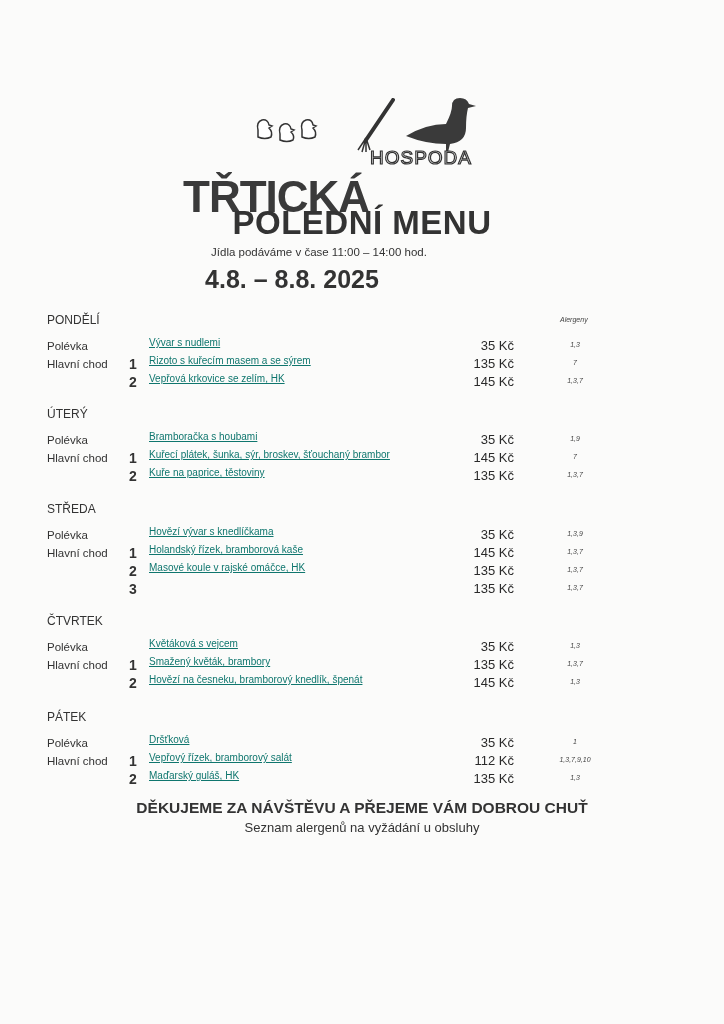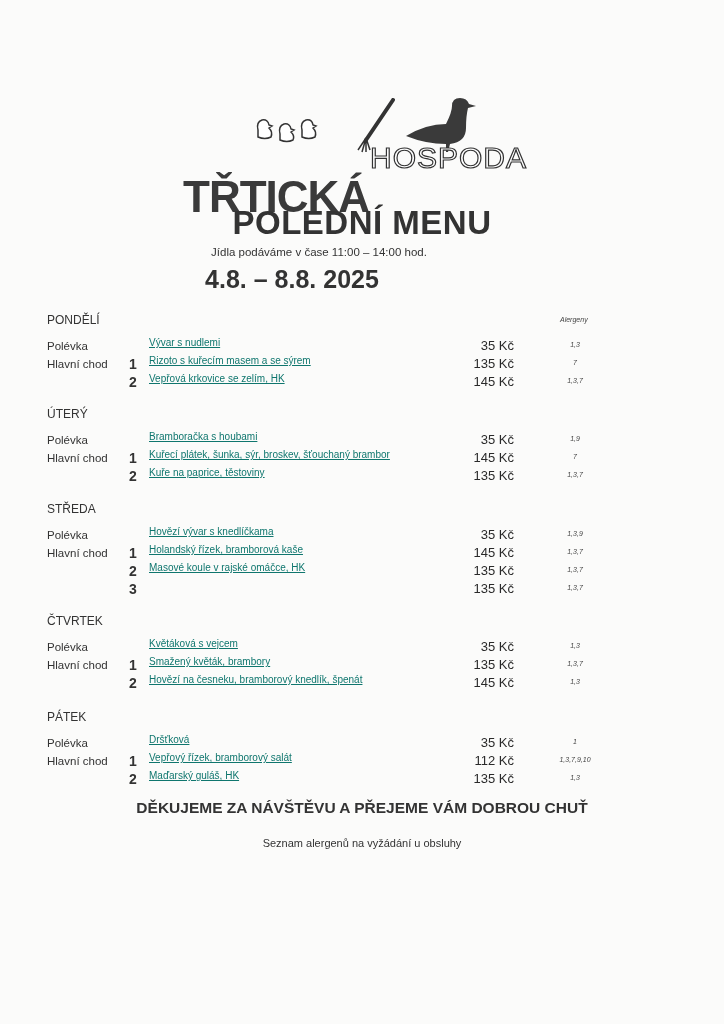--- a/index.html
+++ b/index.html
@@ -2,40 +2,40 @@
 <html><head>
   <meta charset="utf-8">
   <style>
     html, body { margin:0; padding:0; }
     body {
       width:724px; height:1024px; background:#fbfbfa; position:relative; overflow:hidden;
       font-family:"Liberation Sans", sans-serif; color:#2a2a2a;
     }
     .logo { position:absolute; left:180px; top:98px; width:360px; height:80px; }
     .logo-main { position:absolute; left:3px; top:30px; font-size:44px; font-weight:bold; letter-spacing:-1px; color:#3a3a3a; line-height:44px;margin-top:47px; }
-    .logo-sub { position:absolute; left:190px; top:45px; font-size:30px; color:#fff; -webkit-text-stroke:1.2px #333; letter-spacing:1px; line-height:30px; }
+    .logo-sub { position:absolute; left:190px; top:45px; font-size:19px; color:#fff; -webkit-text-stroke:1.2px #333; letter-spacing:1px; line-height:30px; }
     .logo svg { position:absolute; left:0; top:0; }
 
     .title { position:absolute; left:0; width:724px; top:204px; text-align:center; font-size:33px; font-weight:bold; color:#333; letter-spacing:0.5px; }
     .hours { position:absolute; left:0; width:638px; top:246px; text-align:center; font-size:11.5px; color:#333; }
     .dates { position:absolute; left:0; width:584px; top:265px; text-align:center; font-size:25px; font-weight:bold; color:#333; }
 
     .allergen-head { position:absolute; left:560px; top:316px; font-size:7px; font-style:italic; color:#444; }
 
     .day { position:absolute; left:0; width:724px; }
     .day-name { position:absolute; left:47px; top:0; font-size:12px; font-weight:normal; color:#333;text-align:right; }
     .row { position:absolute; left:0; width:580px; height:18px; }
     .cat { position:absolute; left:47px; top:3px; font-size:11.5px; color:#333; }
     .num { position:absolute; left:129px; top:1px; font-size:14px; font-weight:bold; color:#333; }
     .dish { position:absolute; left:149px; top:0; font-size:10px; color:#0f766e; white-space:nowrap;text-decoration:underline; }
     .alg { position:absolute; left:540px; width:70px; text-align:center; top:4px; font-size:7px; font-style:italic; color:#444; }
     .price { position:absolute; right:66px; top:1px; font-size:13px; color:#2a2a2a; text-align:right; }
 
     .thanks { position:absolute; left:0; width:724px; top:799px; text-align:center; font-size:15.5px; font-weight:bold; color:#333; }
-    .note { position:absolute; left:0; width:724px; top:837px; text-align:center; font-size:11px; color:#333; }
+    .note { position:absolute; left:0; width:724px; top:820px; text-align:center; font-size:13px; color:#333; }
   </style>
 </head>
 <body>
 
 <div class="logo">
   <svg width="360" height="80" viewBox="0 0 360 80">
 
     <g fill="#fff" stroke="#333" stroke-width="1.5">
       <path d="M78 32 q-2-8 4-10 q6-1 7 5 l3 1 l-3 2 q4 4 2 9 q-6 3-13 0 z"></path>
       <path d="M100 36 q-2-8 4-10 q6-1 7 5 l3 1 l-3 2 q4 4 2 8 q-6 3-13 0 z"></path>

